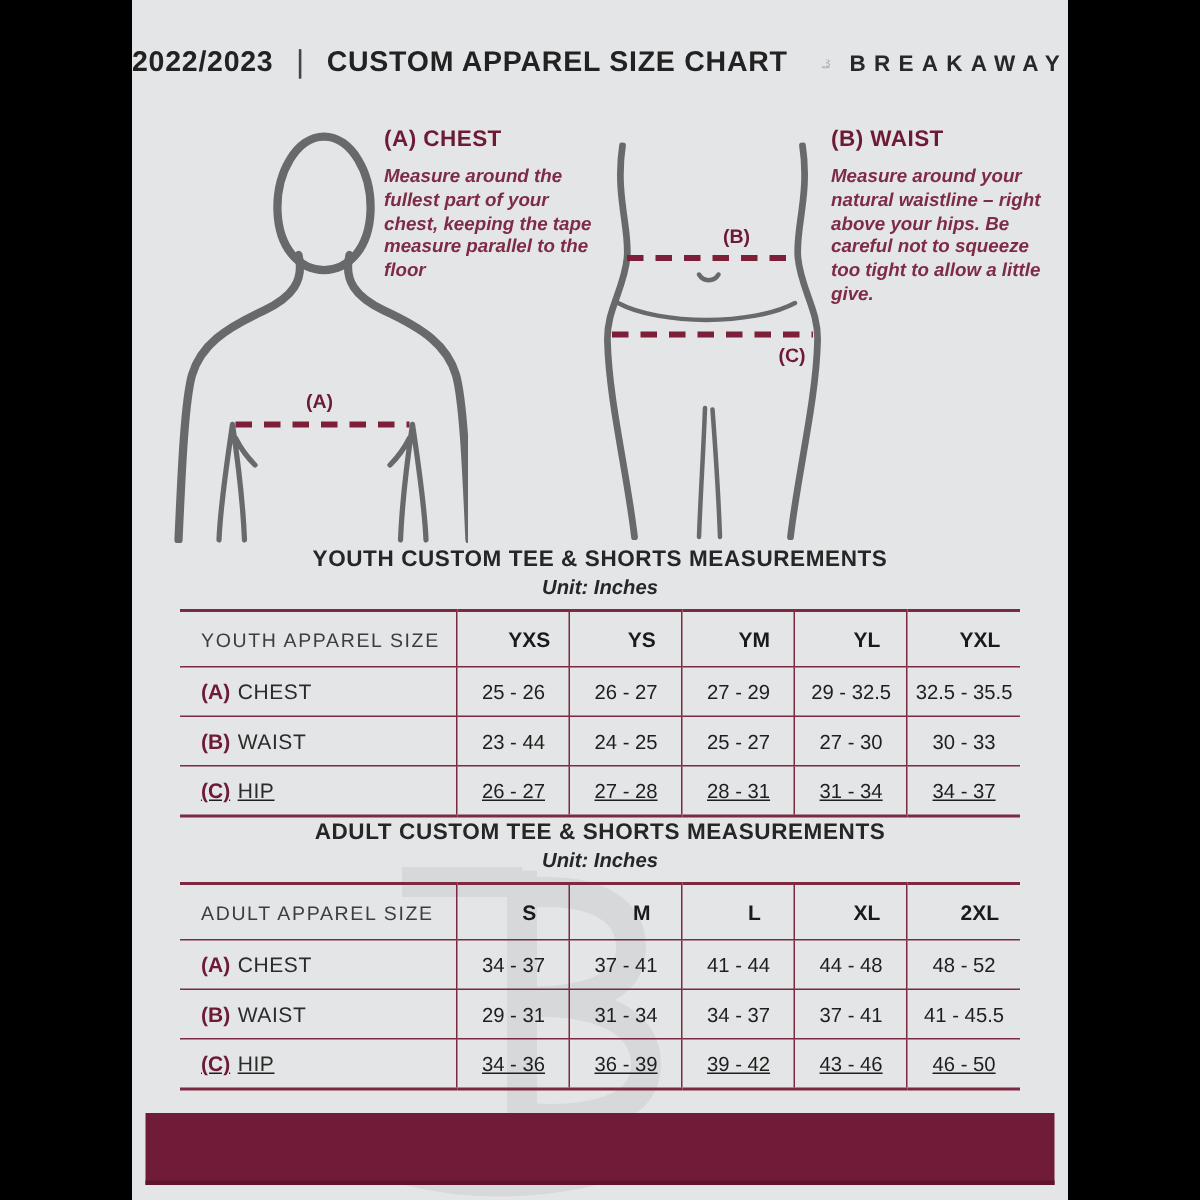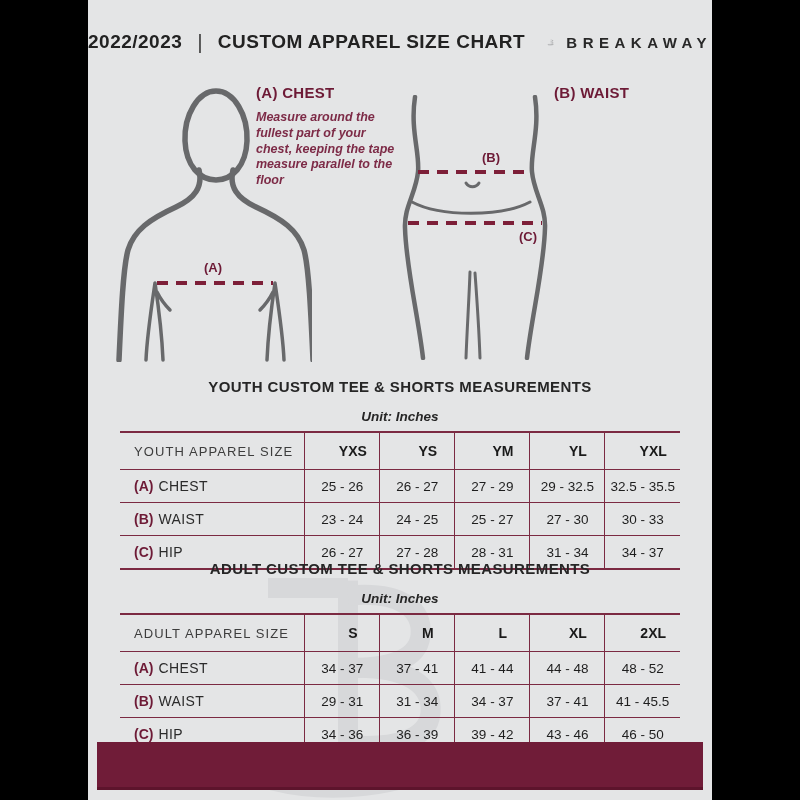--- a/index.html
+++ b/index.html
@@ -32,29 +32,29 @@
     font-style:italic;font-size:12.5px;line-height:1.26;color:#7d2b47;
     margin:0;white-space:pre-line;font-weight:600;
   }
   #torso-svg{position:absolute;left:22px;top:84px;width:202px;height:278px;z-index:1;}
   #lower-svg{position:absolute;left:302px;top:95px;width:162px;height:265px;z-index:1;}
   .marker-label{font-weight:800;fill:#6d1a36;}
   
   .section{position:absolute;left:0;right:0;z-index:1;}
   #youth-section{top:364px;}
   #adult-section{top:546px;}
-  .sec-title{text-align:center;font-size:15px;font-weight:700;letter-spacing:.4px;color:#262626;margin:14px;}
+  .sec-title{text-align:center;font-size:15px;font-weight:700;letter-spacing:.4px;color:#262626;margin:0;}
   .sec-unit{text-align:center;font-style:italic;font-size:13.5px;font-weight:700;color:#262626;margin-top:3px;}
   .tbl-wrap{margin:7px 32px 0 32px;}
   table{border-collapse:collapse;width:100%;table-layout:fixed;}
   col.c1{width:33%;}
   td{border:1.5px solid #7b2a42;height:30px;text-align:center;vertical-align:middle;
      font-size:13.5px;color:#1e1e1e;}
   tr:first-child td{border-top-width:2.5px;height:34px;}
-  tr:last-child td{border-bottom-width:2.5px;}
+  tr:last-child td{border-bottom-width:2.5px;text-decoration:underline;}
   td:first-child{border-left:none;text-align:left;padding-left:14px;}
   td:last-child{border-right:none;}
   td.col1-h{font-size:13px;color:#3d3d3d;letter-spacing:1.1px;}
   td.size-h{font-weight:700;font-size:14px;color:#1a1a1a;padding-left:22px;}
   span.pfx{font-weight:800;color:#6d1a36;font-size:14px;}
   span.lbl{font-size:14px;color:#2b2b2b;letter-spacing:.4px;margin-left:5px;}
   
   .footer-bar{
     position:absolute;left:9px;top:742px;width:606px;height:48px;z-index:3;
     background:#701c38;border-bottom:3px solid #5d142c;box-sizing:border-box;
@@ -115,20 +115,21 @@
     <text class="marker-label" x="101" y="67" font-size="13" text-anchor="middle">(B)</text>
     <text class="marker-label" x="138" y="146" font-size="13" text-anchor="middle">(C)</text>
   </svg>
 
   <div class="guide" id="guide-chest">
     <h3>(A) CHEST</h3>
     <p>Measure around the fullest part of your chest, keeping the tape measure parallel to the floor</p>
   </div>
   <div class="guide" id="guide-waist">
     <h3>(B) WAIST</h3>
+    <p>Measure around your natural waistline – right above your hips. Be careful not to squeeze too tight to allow a little give.</p>
   </div>
 
   <div class="section" id="youth-section">
     <div class="sec-title">YOUTH CUSTOM TEE &amp; SHORTS MEASUREMENTS</div>
     <div class="sec-unit">Unit: Inches</div>
     <div class="tbl-wrap" id="youth-table">
         <table>
           <colgroup>
             <col class="c1">
             <col>
@@ -149,21 +150,21 @@
             <tr>
               <td><span class="pfx">(A)</span><span class="lbl">CHEST</span></td>
               <td>25 - 26</td>
               <td>26 - 27</td>
               <td>27 - 29</td>
               <td>29 - 32.5</td>
               <td>32.5 - 35.5</td>
             </tr>
             <tr>
               <td><span class="pfx">(B)</span><span class="lbl">WAIST</span></td>
-              <td>23 - 24</td>
+              <td>23 - 44</td>
               <td>24 - 25</td>
               <td>25 - 27</td>
               <td>27 - 30</td>
               <td>30 - 33</td>
             </tr>
             <tr>
               <td><span class="pfx">(C)</span><span class="lbl">HIP</span></td>
               <td>26 - 27</td>
               <td>27 - 28</td>
               <td>28 - 31</td>

